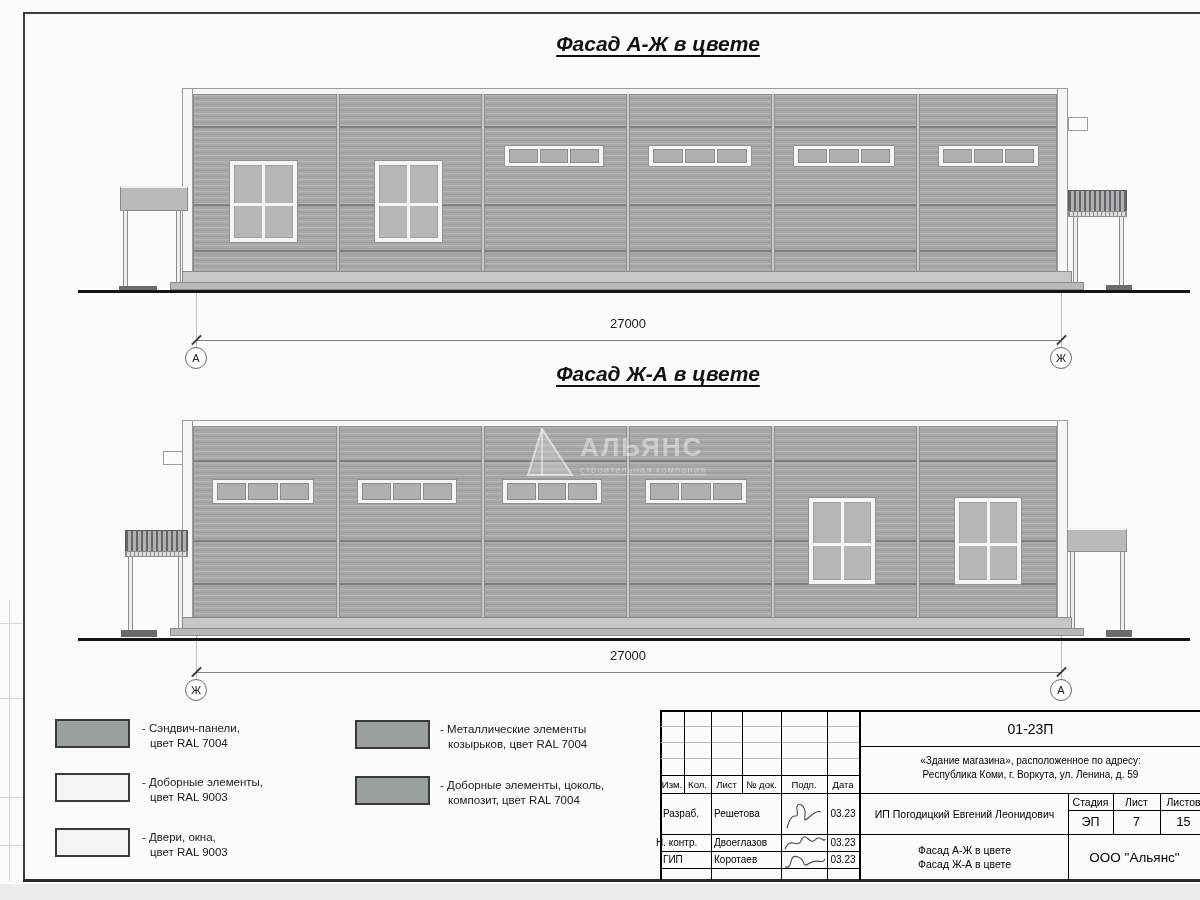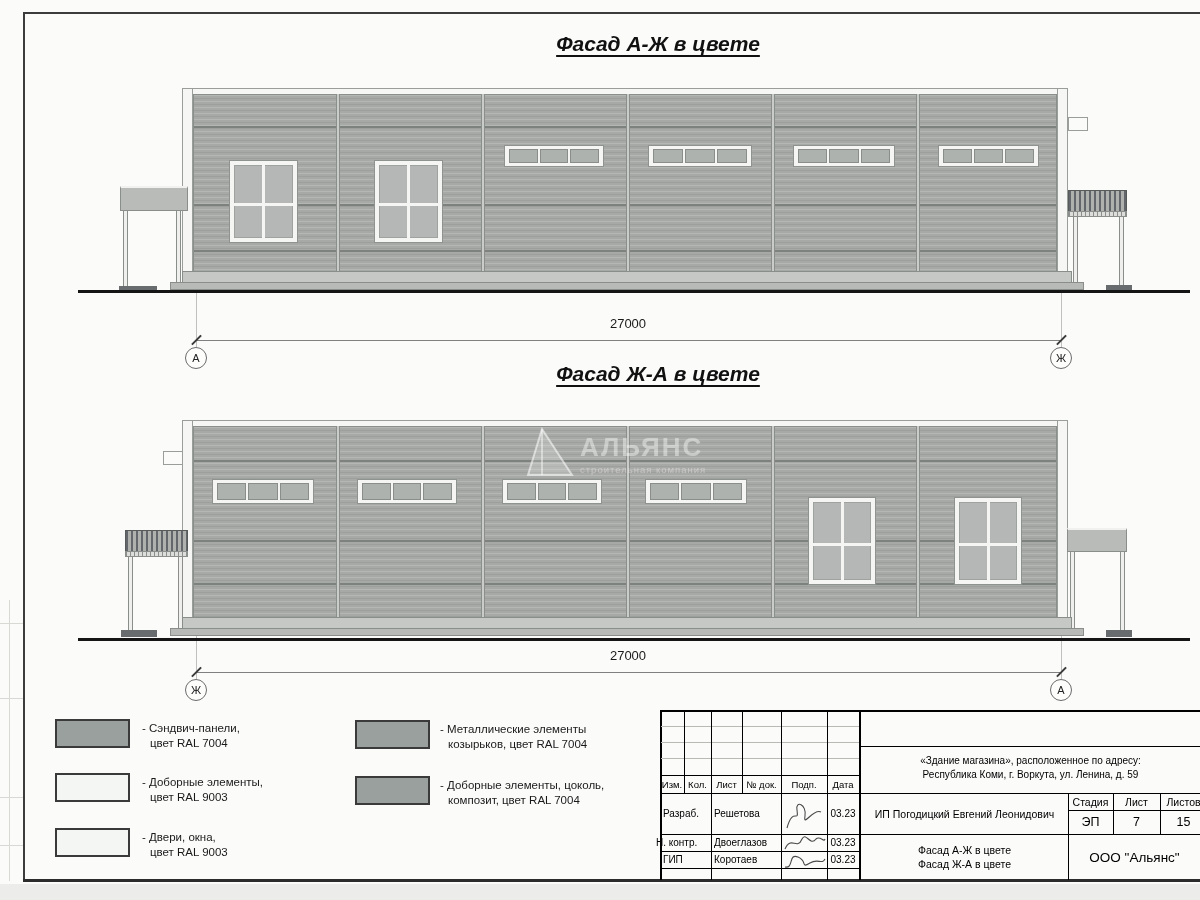--- a/index.html
+++ b/index.html
@@ -163,21 +163,21 @@
   <div class="joint" style="left:916px;top:426px;height:192px;"></div>
   <div class="trim" style="left:182px;top:420px;width:11px;height:198px;"></div>
   <div class="trim" style="left:1057px;top:420px;width:11px;height:198px;"></div>
   <div class="protr" style="left:163px;top:451px;width:20px;height:14px;"></div>
 
   <svg class="abs" style="left:526px;top:427px;" width="48" height="50" viewBox="0 0 48 50">
     <polygon points="16,2 46,48 2,48" fill="rgba(255,255,255,0.20)" stroke="rgba(255,255,255,0.55)" stroke-width="2"></polygon>
     <polyline points="16,2 16,48" fill="none" stroke="rgba(255,255,255,0.45)" stroke-width="2"></polyline>
   </svg>
   <div class="wm-title" style="left:580px;top:432px;">АЛЬЯНС</div>
-  <div class="wm-sub" style="left:580px;top:464px;">строительная компания</div>
+  <div class="wm-sub" style="left:580px;top:464px;text-decoration:underline;">строительная компания</div>
 
   <div class="stripwin" style="left:212px;top:479px;width:102px;height:25px;">
     <span class="pane"></span>
       <span class="pane"></span>
       <span class="pane"></span>
   </div>
   <div class="stripwin" style="left:357px;top:479px;width:100px;height:25px;">
     <span class="pane"></span>
       <span class="pane"></span>
       <span class="pane"></span>
@@ -297,20 +297,21 @@
   <svg class="sig" style="left:783px;top:798px;" width="42" height="36" viewBox="0 0 42 36">
     <path d="M4,30 C10,8 16,26 14,12 C12,2 24,6 22,18 C20,30 30,10 38,14" fill="none" stroke="#4a4a4a" stroke-width="1.1"></path>
   </svg>
   <svg class="sig" style="left:782px;top:833px;" width="45" height="20" viewBox="0 0 45 20">
     <path d="M3,16 C9,2 15,18 20,6 C24,-2 28,14 34,6 C38,2 42,10 43,6" fill="none" stroke="#4a4a4a" stroke-width="1.1"></path>
   </svg>
   <svg class="sig" style="left:782px;top:849px;" width="45" height="22" viewBox="0 0 45 22">
     <path d="M3,18 C12,20 6,4 16,8 C26,12 18,20 28,14 C36,9 40,16 43,10" fill="none" stroke="#4a4a4a" stroke-width="1.1"></path>
   </svg>
 
+  <div class="tbcell" style="left:861px;top:712px;width:339px;height:34px;font-size:14px;">01-23П</div>
   <div class="tbcell" style="left:861px;top:753px;width:339px;height:14px;font-size:10px;">«Здание магазина», расположенное по адресу:</div>
   <div class="tbcell" style="left:861px;top:767px;width:339px;height:14px;font-size:10px;">Республика Коми, г. Воркута, ул. Ленина, д. 59</div>
   <div class="tbcell" style="left:861px;top:793px;width:207px;height:41px;font-size:10.5px;text-align:center;">ИП Погодицкий Евгений Леонидович</div>
   <div class="tbcell" style="left:1068px;top:793px;width:45px;height:17px;font-size:10.5px;">Стадия</div>
   <div class="tbcell" style="left:1113px;top:793px;width:47px;height:17px;font-size:10.5px;">Лист</div>
   <div class="tbcell" style="left:1160px;top:793px;width:47px;height:17px;font-size:10.5px;">Листов</div>
   <div class="tbcell" style="left:1068px;top:810px;width:45px;height:24px;font-size:12.5px;">ЭП</div>
   <div class="tbcell" style="left:1113px;top:810px;width:47px;height:24px;font-size:12.5px;">7</div>
   <div class="tbcell" style="left:1160px;top:810px;width:47px;height:24px;font-size:12.5px;">15</div>
   <div class="tbcell" style="left:861px;top:834px;width:207px;height:46px;font-size:10.5px;flex-direction:column;line-height:14px;">

